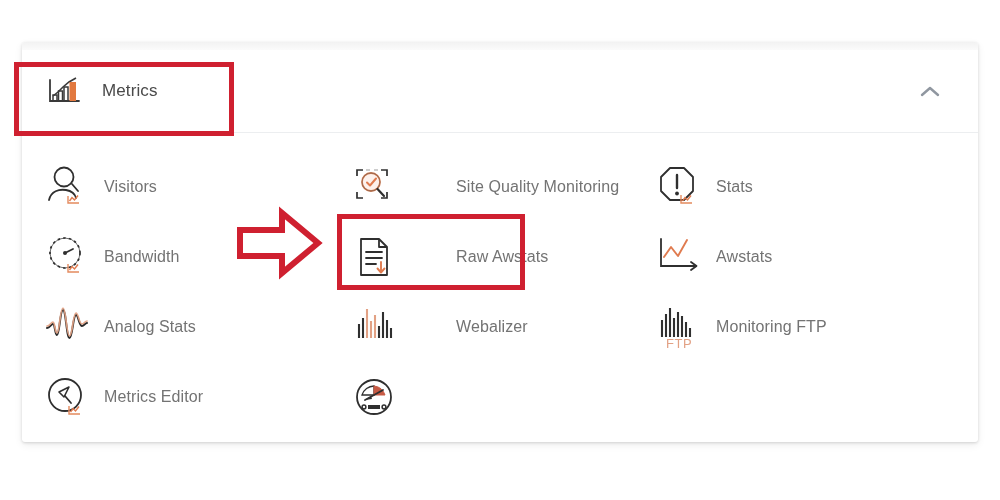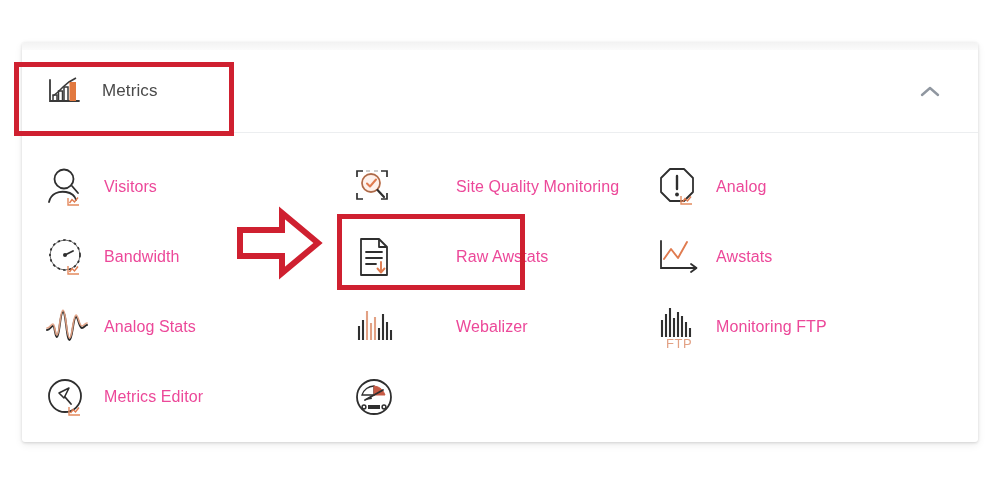--- a/index.html
+++ b/index.html
@@ -79,26 +79,26 @@
     display: flex;
     align-items: center;
     height: 70px;
     padding-left: 22px;
     cursor: pointer;
     position: relative;
   }
   .tile-icon {
     width: 46px; height: 46px;
     min-width: 46px;
-    display: flex; align-items: center; justify-content: center;
+    display: flex; align-items: flex-start; justify-content: center;
     margin-right: 14px;
   }
   .tile-label {
     font-size: 16px;
-    color: #ec4899;
+    color: #737373;
     letter-spacing: 0.1px;
     white-space: nowrap;
   }
   .col2 .tile { padding-left: 14px; gap: 44px; }
   .col3 .tile { padding-left: 8px; }
 
   
   .anno-box {
     position: absolute;
     border: 5px solid #cf2030;
@@ -272,21 +272,21 @@
         <div class="tile">
           <span class="tile-icon">
             <svg width="44" height="44" viewBox="0 0 44 44">
               <path d="M13 4 L27 4 L36 13 L36 27 L27 36 L13 36 L4 27 L4 13 Z" fill="none" stroke="#2f2f2f" stroke-width="1.8" stroke-linejoin="round"></path>
               <path d="M20 11 L20 24" stroke="#2f2f2f" stroke-width="2.4" stroke-linecap="round"></path>
               <circle cx="20" cy="29.5" r="1.9" fill="#2f2f2f"></circle>
               <path d="M24 31 L24 39 L35 39" fill="none" stroke="#e48a5e" stroke-width="1.4"></path>
               <path d="M25.5 37 L28 33.5 L30.5 36 L34 31.5" fill="none" stroke="#e07b4f" stroke-width="1.4"></path>
             </svg>
           </span>
-          <span class="tile-label">Analog</span>
+          <span class="tile-label">Stats</span>
         </div>
 
         <div class="tile">
           <span class="tile-icon">
             <svg width="46" height="42" viewBox="0 0 46 42">
               <path d="M5 5 L5 32 L40 32" fill="none" stroke="#2f2f2f" stroke-width="1.8" stroke-linecap="round"></path>
               <path d="M35 28 L40.5 32 L35 36" fill="none" stroke="#2f2f2f" stroke-width="1.8" stroke-linecap="round" stroke-linejoin="round"></path>
               <path d="M8 23 L15 13 L22 22 L31 6" fill="none" stroke="#e07b4f" stroke-width="1.9" stroke-linecap="round" stroke-linejoin="round"></path>
             </svg>
           </span>

